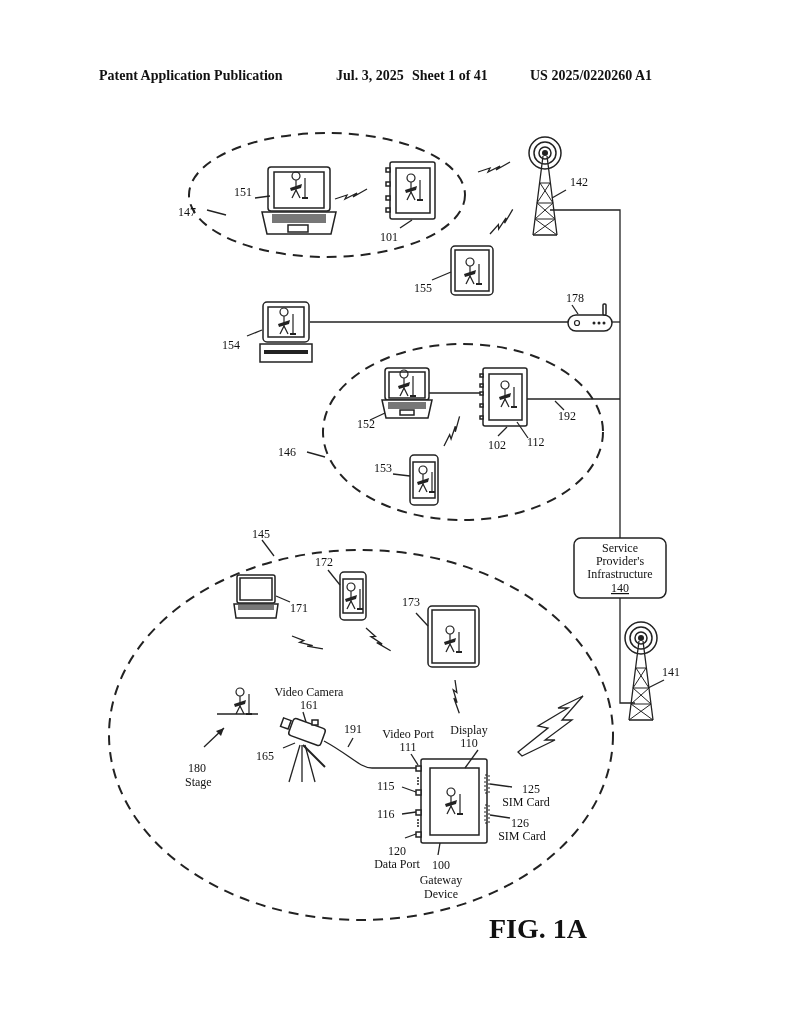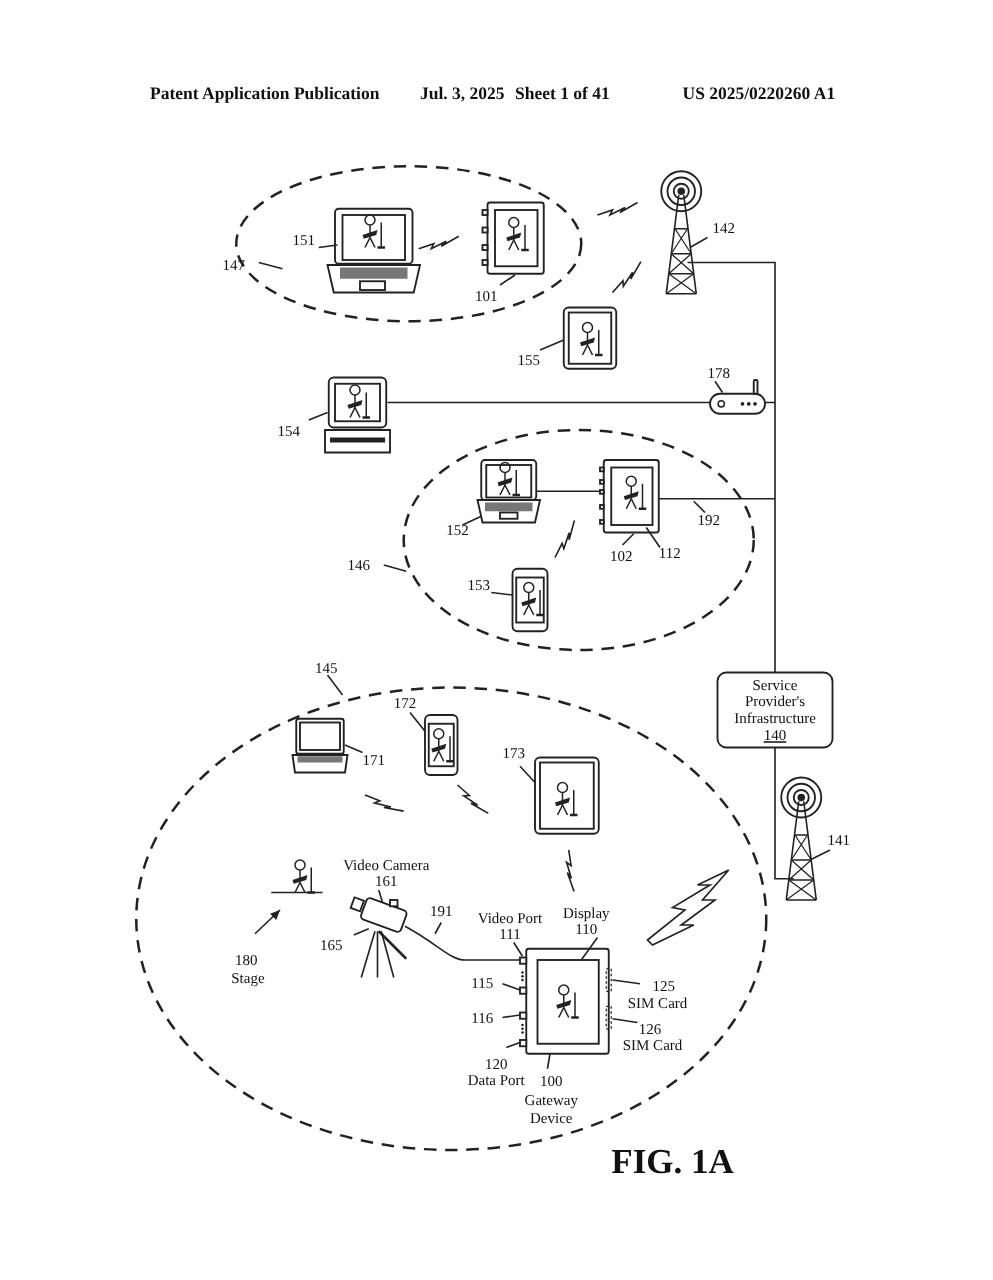--- a/index.html
+++ b/index.html
@@ -8,24 +8,24 @@
   svg { position:absolute; left:0; top:0; }
   .lbl { font-family:"Liberation Serif", serif; font-size:12px; fill:#111; }
   .fig { font-family:"Liberation Serif", serif; font-size:28px; font-weight:bold; fill:#111; }
   .ln { stroke:#222; stroke-width:1.3; fill:none; }
   .dash { stroke:#222; stroke-width:2; fill:none; stroke-dasharray:10 7; }
   .dev { stroke:#222; stroke-width:1.5; fill:#fff; }
 </style>
 </head>
 <body>
 
-<div class="hdr" style="left:120px;">Patent Application Publication</div>
+<div class="hdr" style="left:99px;">Patent Application Publication</div>
 <div class="hdr" style="left:336px;">Jul. 3, 2025</div>
 <div class="hdr" style="left:412px;">Sheet 1 of 41</div>
-<div class="hdr" style="left:546px;font-family:Liberation Serif, serif;">US 2025/0220260 A1</div>
+<div class="hdr" style="left:530px;font-family:Liberation Serif, serif;">US 2025/0220260 A1</div>
 
 <svg width="794" height="1024" viewBox="0 0 794 1024">
   <defs>
     <g id="figure">
       <circle cx="0" cy="-10" r="4" fill="none" stroke="#222" stroke-width="1.2"></circle>
       <line x1="0" y1="-6" x2="0" y2="4" stroke="#222" stroke-width="1.2"></line>
       <line x1="0" y1="4" x2="-4" y2="12" stroke="#222" stroke-width="1.2"></line>
       <line x1="0" y1="4" x2="4" y2="12" stroke="#222" stroke-width="1.2"></line>
       <path d="M-6 2 L6 -2 L5 2 L-5 5 Z" fill="#222"></path>
       <line x1="9" y1="-8" x2="9" y2="12" stroke="#222" stroke-width="1.2"></line>

